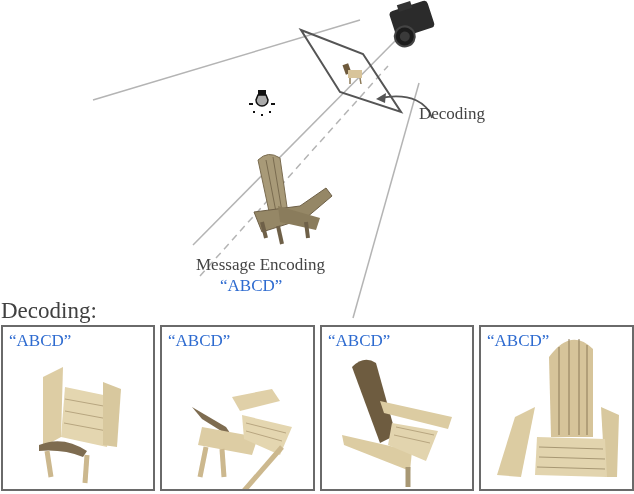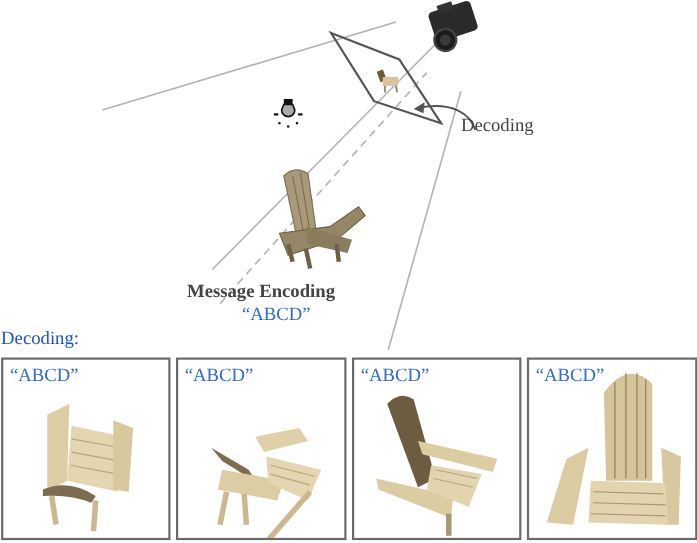--- a/index.html
+++ b/index.html
@@ -61,24 +61,24 @@
     <path d="M278,206 L320,218 L316,230 L280,222 Z" fill="#8a7c5c"></path>
     <line x1="262" y1="222" x2="266" y2="238" stroke="#6e6048" stroke-width="4"></line>
     <line x1="278" y1="226" x2="282" y2="244" stroke="#6e6048" stroke-width="4"></line>
     <line x1="306" y1="222" x2="308" y2="238" stroke="#6e6048" stroke-width="4"></line>
   </g>
 </svg>
 
 <div class="abs label" style="left:419px;top:104px;text-align:center;width:62px;">
   <div>Decoding</div>
 </div>
-<div class="abs label" style="left:170px;top:255px;font-weight:bold;">Message Encoding</div>
+<div class="abs label" style="left:196px;top:255px;">Message Encoding</div>
 <div class="abs label blue" style="left:220px;top:276px;">“ABCD”</div>
 
-<div class="abs" style="left:1px;top:298px;font-size:17px;color:#1d4ed8;">Decoding:</div>
+<div class="abs" style="left:1px;top:298px;font-size:23px;color:#404040;">Decoding:</div>
 
 <div class="box" style="left:1px;width:154px;">
   <span class="msg">“ABCD”</span>
   <svg width="154" height="166">
     <path d="M40,50 L60,40 L58,110 L40,120 Z" fill="#ddcda4"></path>
     <path d="M62,60 L110,70 L104,120 L58,110 Z" fill="#e4d6b0"></path>
     <line x1="62" y1="72" x2="106" y2="80" stroke="#b8a680"></line>
       <line x1="62" y1="84" x2="105" y2="92" stroke="#b8a680"></line>
     <line x1="61" y1="96" x2="104" y2="104" stroke="#b8a680"></line>
     <path d="M100,55 L118,62 L114,120 L100,118 Z" fill="#d8c89e"></path>

